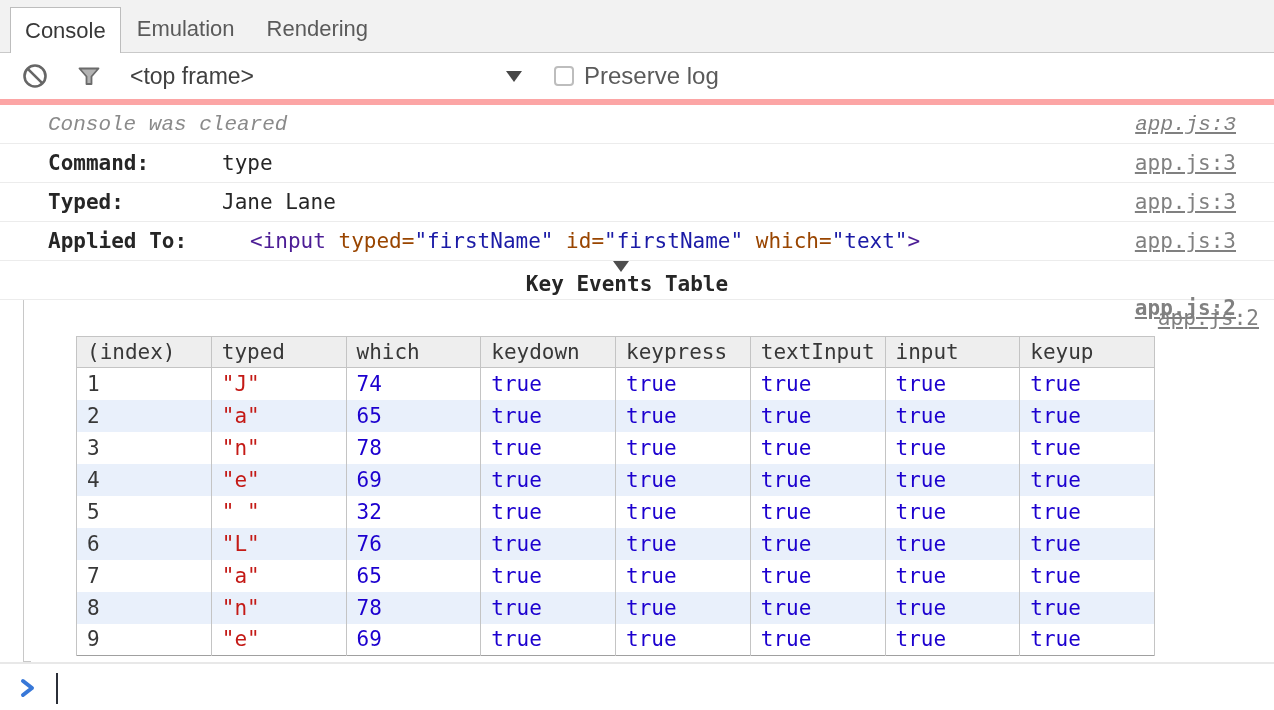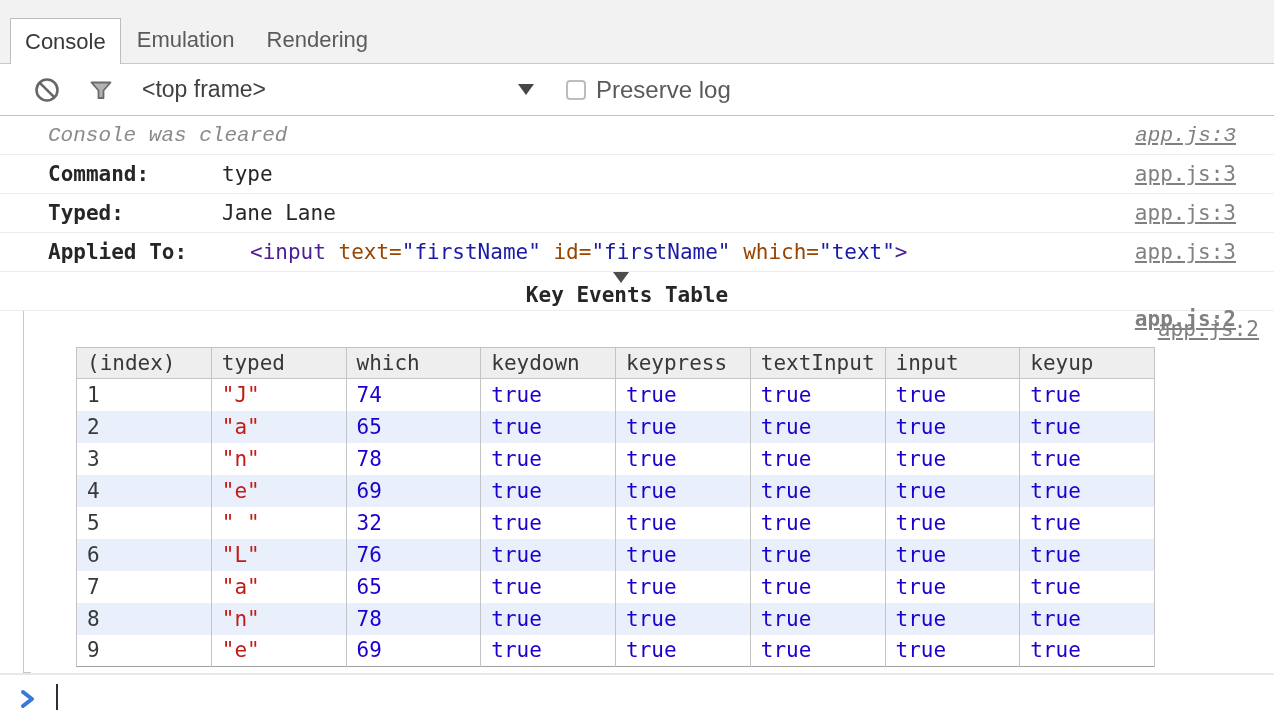--- a/index.html
+++ b/index.html
@@ -1,30 +1,30 @@
 <!DOCTYPE html>
 <html><head>
 <meta charset="utf-8">
 <style>
   * { margin:0; padding:0; box-sizing:border-box; }
   html,body { width:1274px; height:710px; background:#fff; overflow:hidden; }
   body { font-family:"Liberation Sans", sans-serif; display:flex; flex-direction:column; }
 
   
-  .tabbar { height:64px; background:#f2f2f2; border-bottom:1px solid #c9c9c9;
+  .tabbar { height:53px; background:#f2f2f2; border-bottom:1px solid #c9c9c9;
             display:flex; align-items:flex-end; flex:none; }
   .tab { height:46px; display:flex; align-items:center; padding:0 16px;
          font-size:22px; color:#5a5a5a; cursor:default; }
   .tab.active { background:#fff; border:1px solid #bdbdbd; border-bottom:none;
                 margin-left:10px; margin-bottom:-1px; padding:0 14px;
                 color:#383838; z-index:2; }
 
   
-  .toolbar { height:52px; background:#fff; border-bottom:1px solid #fca5a5;
-             display:flex; align-items:center; padding-left:34px; flex:none; }
+  .toolbar { height:52px; background:#fff; border-bottom:6px solid #fca5a5;
+             display:flex; align-items:center; padding-left:22px; flex:none; }
   .icon-btn { width:26px; height:26px; display:flex; align-items:center;
               justify-content:center; }
   .icon-btn + .icon-btn { margin-left:28px; }
   .frame-select { margin-left:28px; width:392px; display:flex;
                   align-items:center; justify-content:space-between; }
   .frame-label { font-size:23px; color:#404040; }
   .dd-arrow { width:0; height:0; border-left:8px solid transparent;
               border-right:8px solid transparent; border-top:11px solid #474747; }
   .checkbox { width:20px; height:20px; border:2px solid #bdbdbd; border-radius:4px;
               background:#fff; margin-left:32px; }
@@ -124,21 +124,21 @@
   </div>
 
   <div class="crow">
     <span class="lbl">Typed:</span>
     <span class="val">Jane Lane</span>
     <a class="src">app.js:3</a>
   </div>
 
   <div class="crow">
     <span class="lbl wide">Applied To:</span>
-    <span class="applied-el"><span class="t-tag">&lt;input </span><span class="t-attr">text=</span><span class="t-value">"firstName"</span><span class="t-plain"> </span><span class="t-attr">id=</span><span class="t-value">"firstName"</span><span class="t-plain"> </span><span class="t-attr">which=</span><span class="t-value">"text"</span><span class="t-tag">&gt;</span></span>
+    <span class="applied-el"><span class="t-tag">&lt;input </span><span class="t-attr">typed=</span><span class="t-value">"firstName"</span><span class="t-plain"> </span><span class="t-attr">id=</span><span class="t-value">"firstName"</span><span class="t-plain"> </span><span class="t-attr">which=</span><span class="t-value">"text"</span><span class="t-tag">&gt;</span></span>
     <a class="src">app.js:3</a>
   </div>
 
   <div class="crow group-head">
     <span class="disclosure"></span>
     <span class="lbl">Key Events Table</span>
     <a class="src bold">app.js:2</a>
   </div>
 
   <div class="group">

